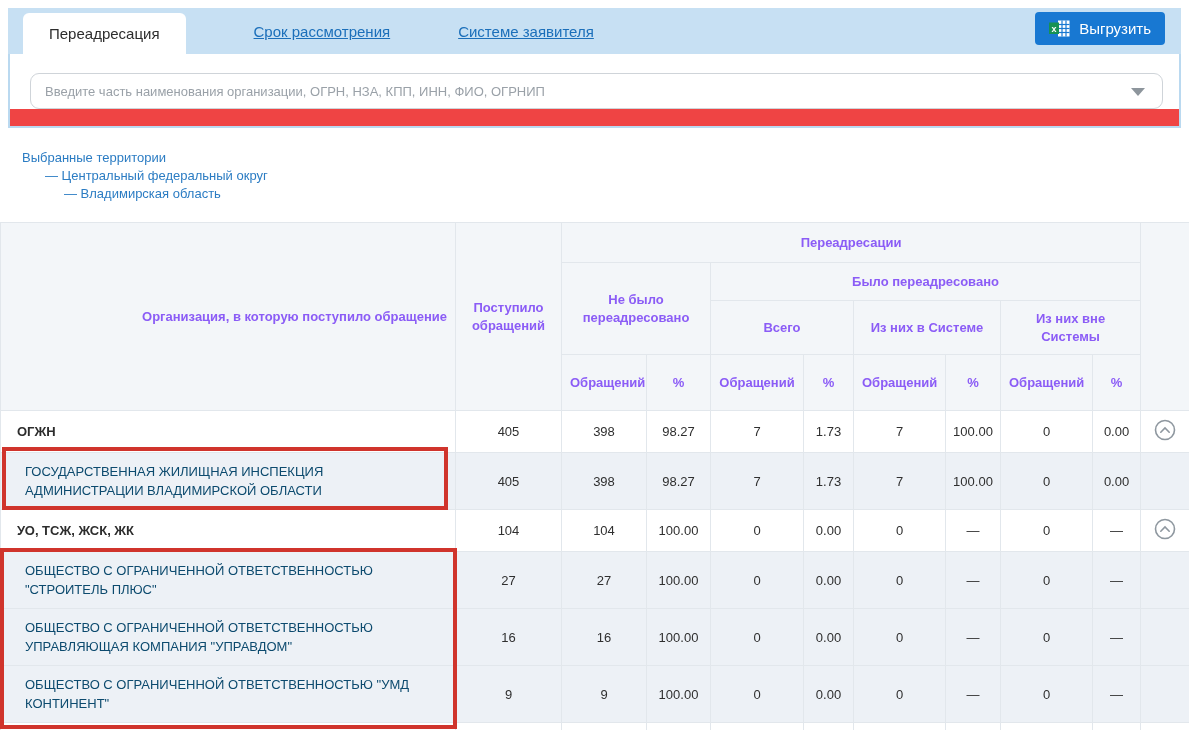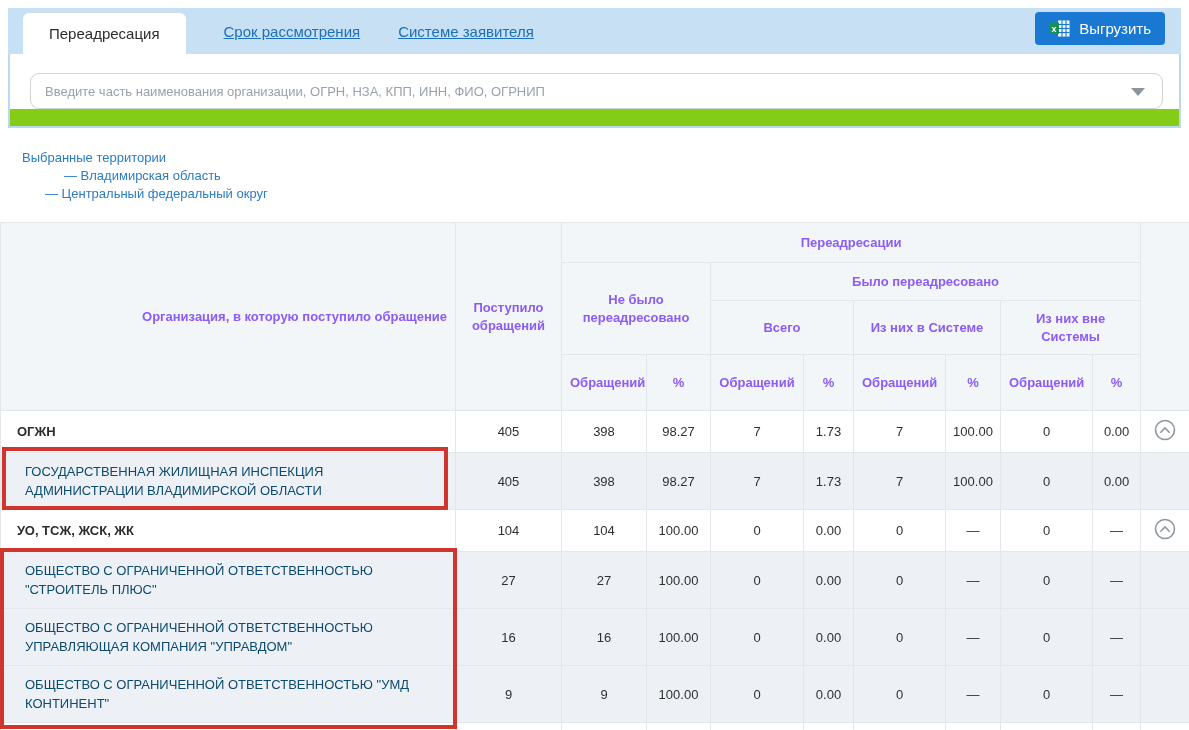--- a/index.html
+++ b/index.html
@@ -7,34 +7,34 @@
   body {
     position:relative;
     background:#ffffff;
     font-family:"Liberation Sans","DejaVu Sans",sans-serif;
     color:#333;
   }
 
   
   .filter-panel {
     position:absolute; left:8px; top:8px; width:1173px; height:120px;
-    border:2px solid #bad9f0; background:#84cc16;
+    border:2px solid #bad9f0; background:#ef4444;
   }
   .tabs-row {
     position:relative; height:46px; background:#c7e0f3;
     display:flex; align-items:center; margin:-2px -2px 0 -2px;
   }
   .tab-active {
     align-self:flex-end; height:41px; margin-left:15px;
     background:#ffffff; border-radius:6px 6px 0 0;
     padding:0 26px; line-height:41px; font-size:15px; color:#2d2d2d;
     cursor:default; white-space:nowrap;
   }
   .tab-link {
-    margin-left:38px; font-size:15px; color:#1b6fba;
+    margin-left:68px; font-size:15px; color:#1b6fba;
     text-decoration:underline; cursor:pointer; white-space:nowrap;
   }
   .export-btn {
     position:absolute; right:16px; top:4px; height:33px;
     display:flex; align-items:center; gap:9px; padding:0 14px;
     background:#1878d2; border:none; border-radius:4px;
     color:#fff; font-size:15px; font-family:inherit; cursor:pointer;
   }
   .panel-body { padding:19px 16px 0 20px; background:#fff; }
   .search-wrap { position:relative; }
@@ -120,22 +120,22 @@
   <div class="panel-body">
     <div class="search-wrap">
       <input class="search-input" type="text" placeholder="Введите часть наименования организации, ОГРН, НЗА, КПП, ИНН, ФИО, ОГРНИП" style="">
       <span class="dd-arrow"></span>
     </div>
   </div>
 </div>
 
 <div class="territories">
   <div class="terr-line">Выбранные территории</div>
+  <div class="terr-line terr-lvl1">— Центральный федеральный округ</div>
   <div class="terr-line terr-lvl2">— Владимирская область</div>
-  <div class="terr-line terr-lvl1">— Центральный федеральный округ</div>
 </div>
 
 <table class="report">
   <colgroup>
     <col style="width:455px">
       <col style="width:106px">
       <col style="width:85px">
     <col style="width:64px">
       <col style="width:93px">
       <col style="width:50px">

